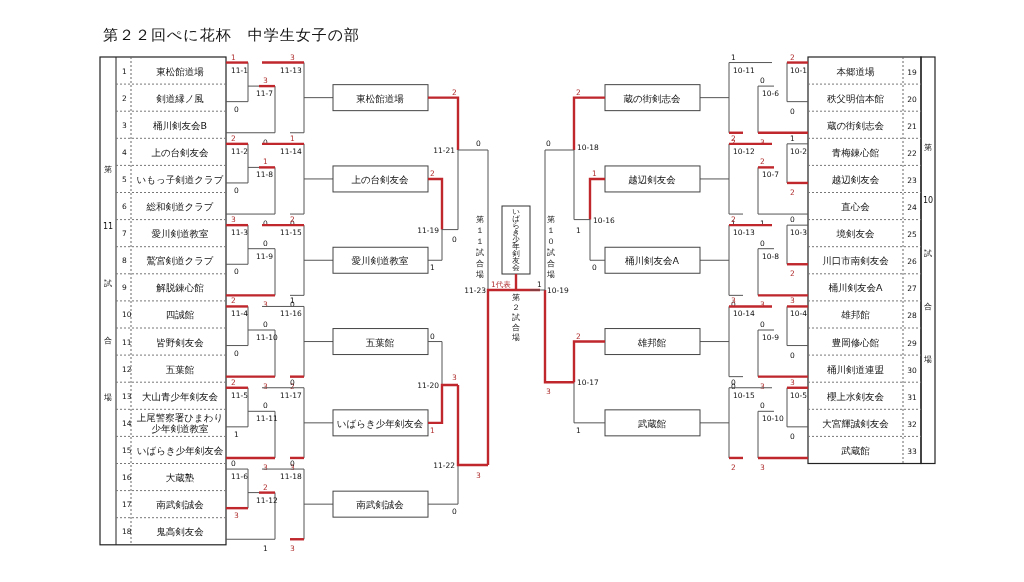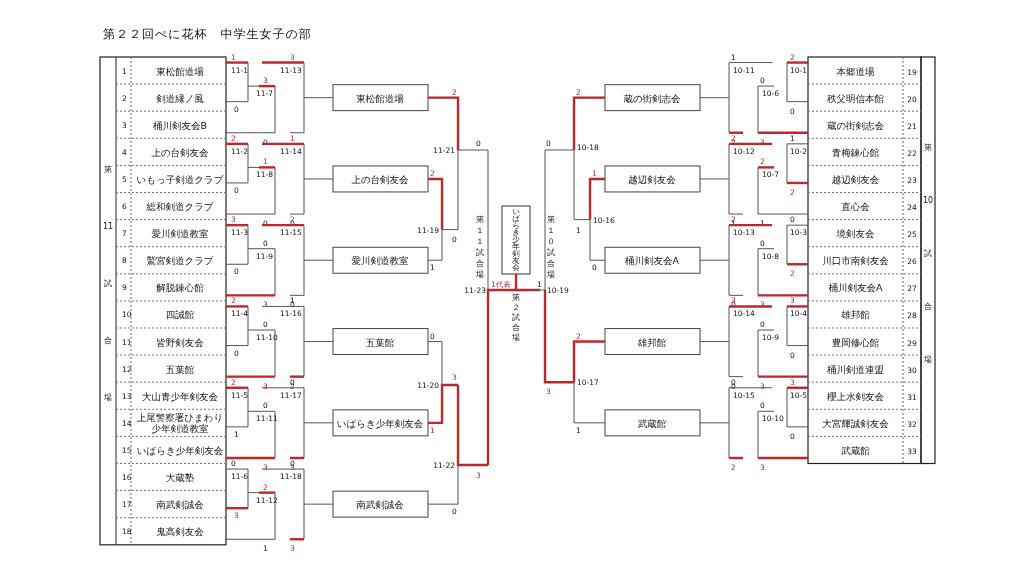--- a/index.html
+++ b/index.html
@@ -1,18 +1,18 @@
 <!DOCTYPE html>
 <html><head>
 <meta charset="utf-8">
 <style>
   html, body { margin: 0; padding: 0; background: #ffffff; }
   body { width: 1024px; height: 582px; position: relative; overflow: hidden;
          font-family: "DejaVu Sans", sans-serif; color: #111; }
-  #title { position: absolute; left: 103px; top: 26px; font-size: 12px; letter-spacing: 1px; }
+  #title { position: absolute; left: 103px; top: 26px; font-size: 15px; letter-spacing: 1px; }
   svg { position: absolute; left: 0; top: 0; }
   .tname { font-size: 9.5px; }
   .tnum { font-size: 7.5px; }
   .score { font-size: 7.5px; }
   .mid { font-size: 7.5px; }
   .sec { font-size: 8px; }
 </style>
 </head>
 <body>
 

